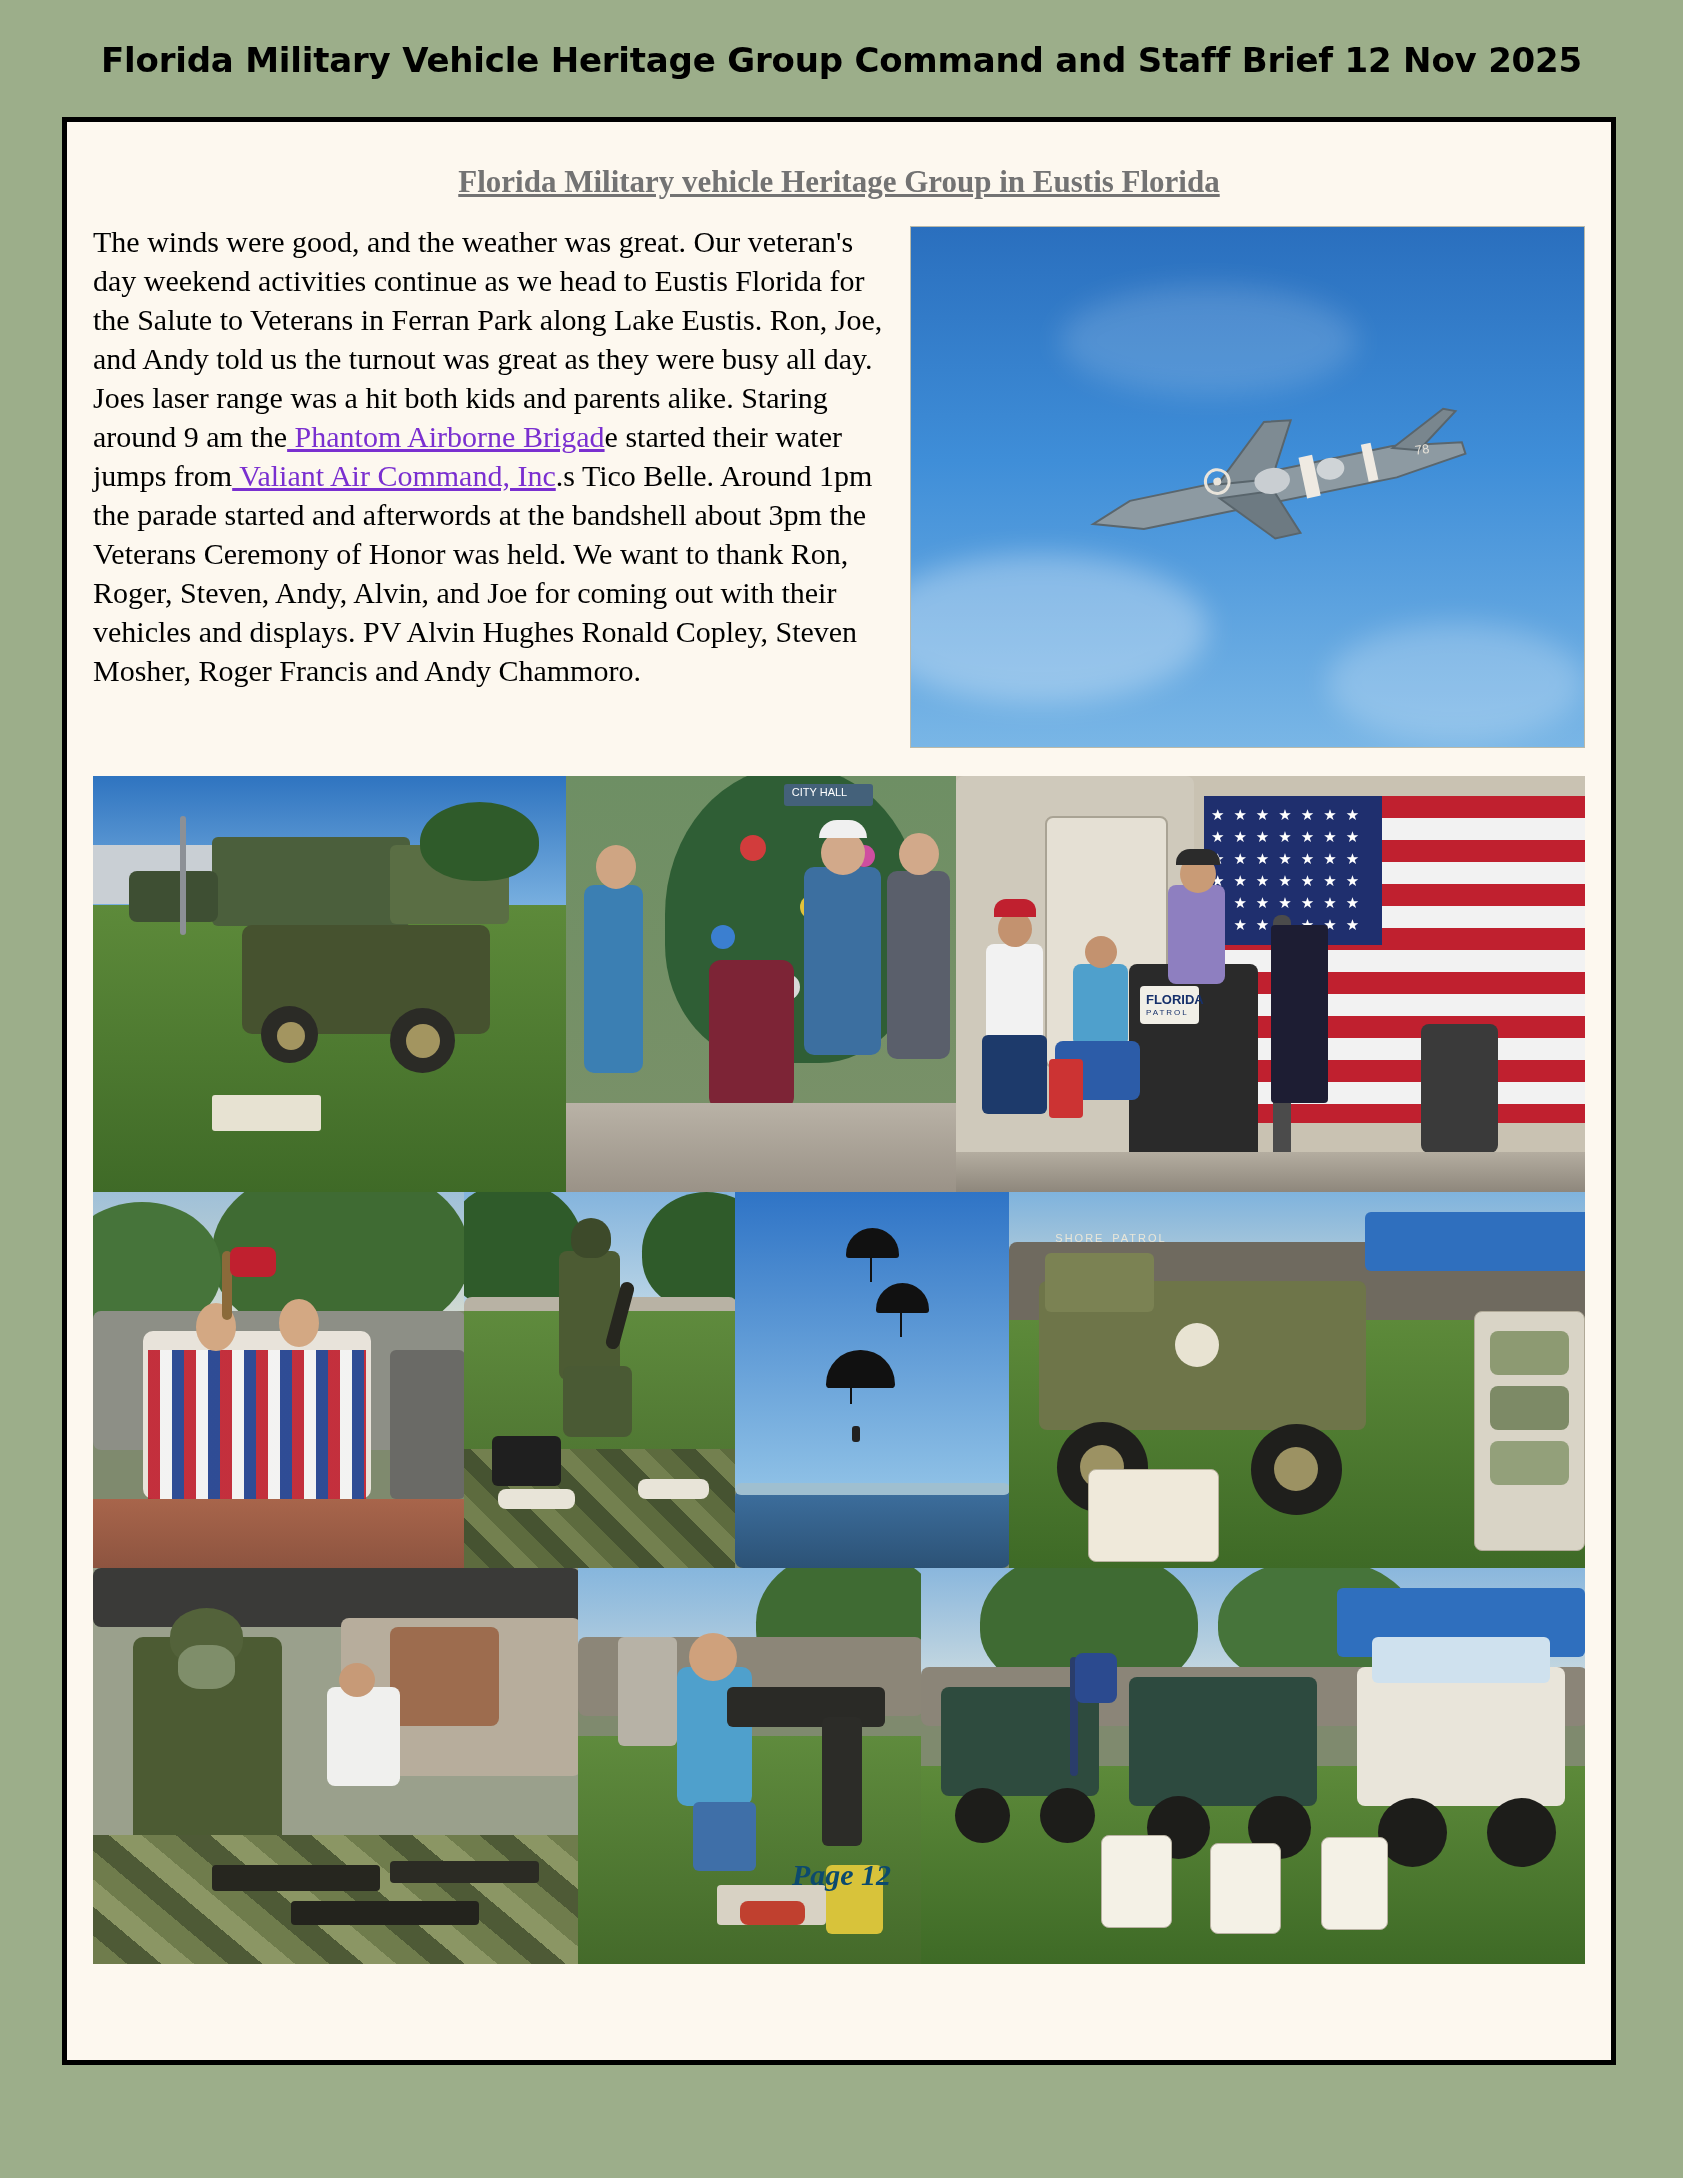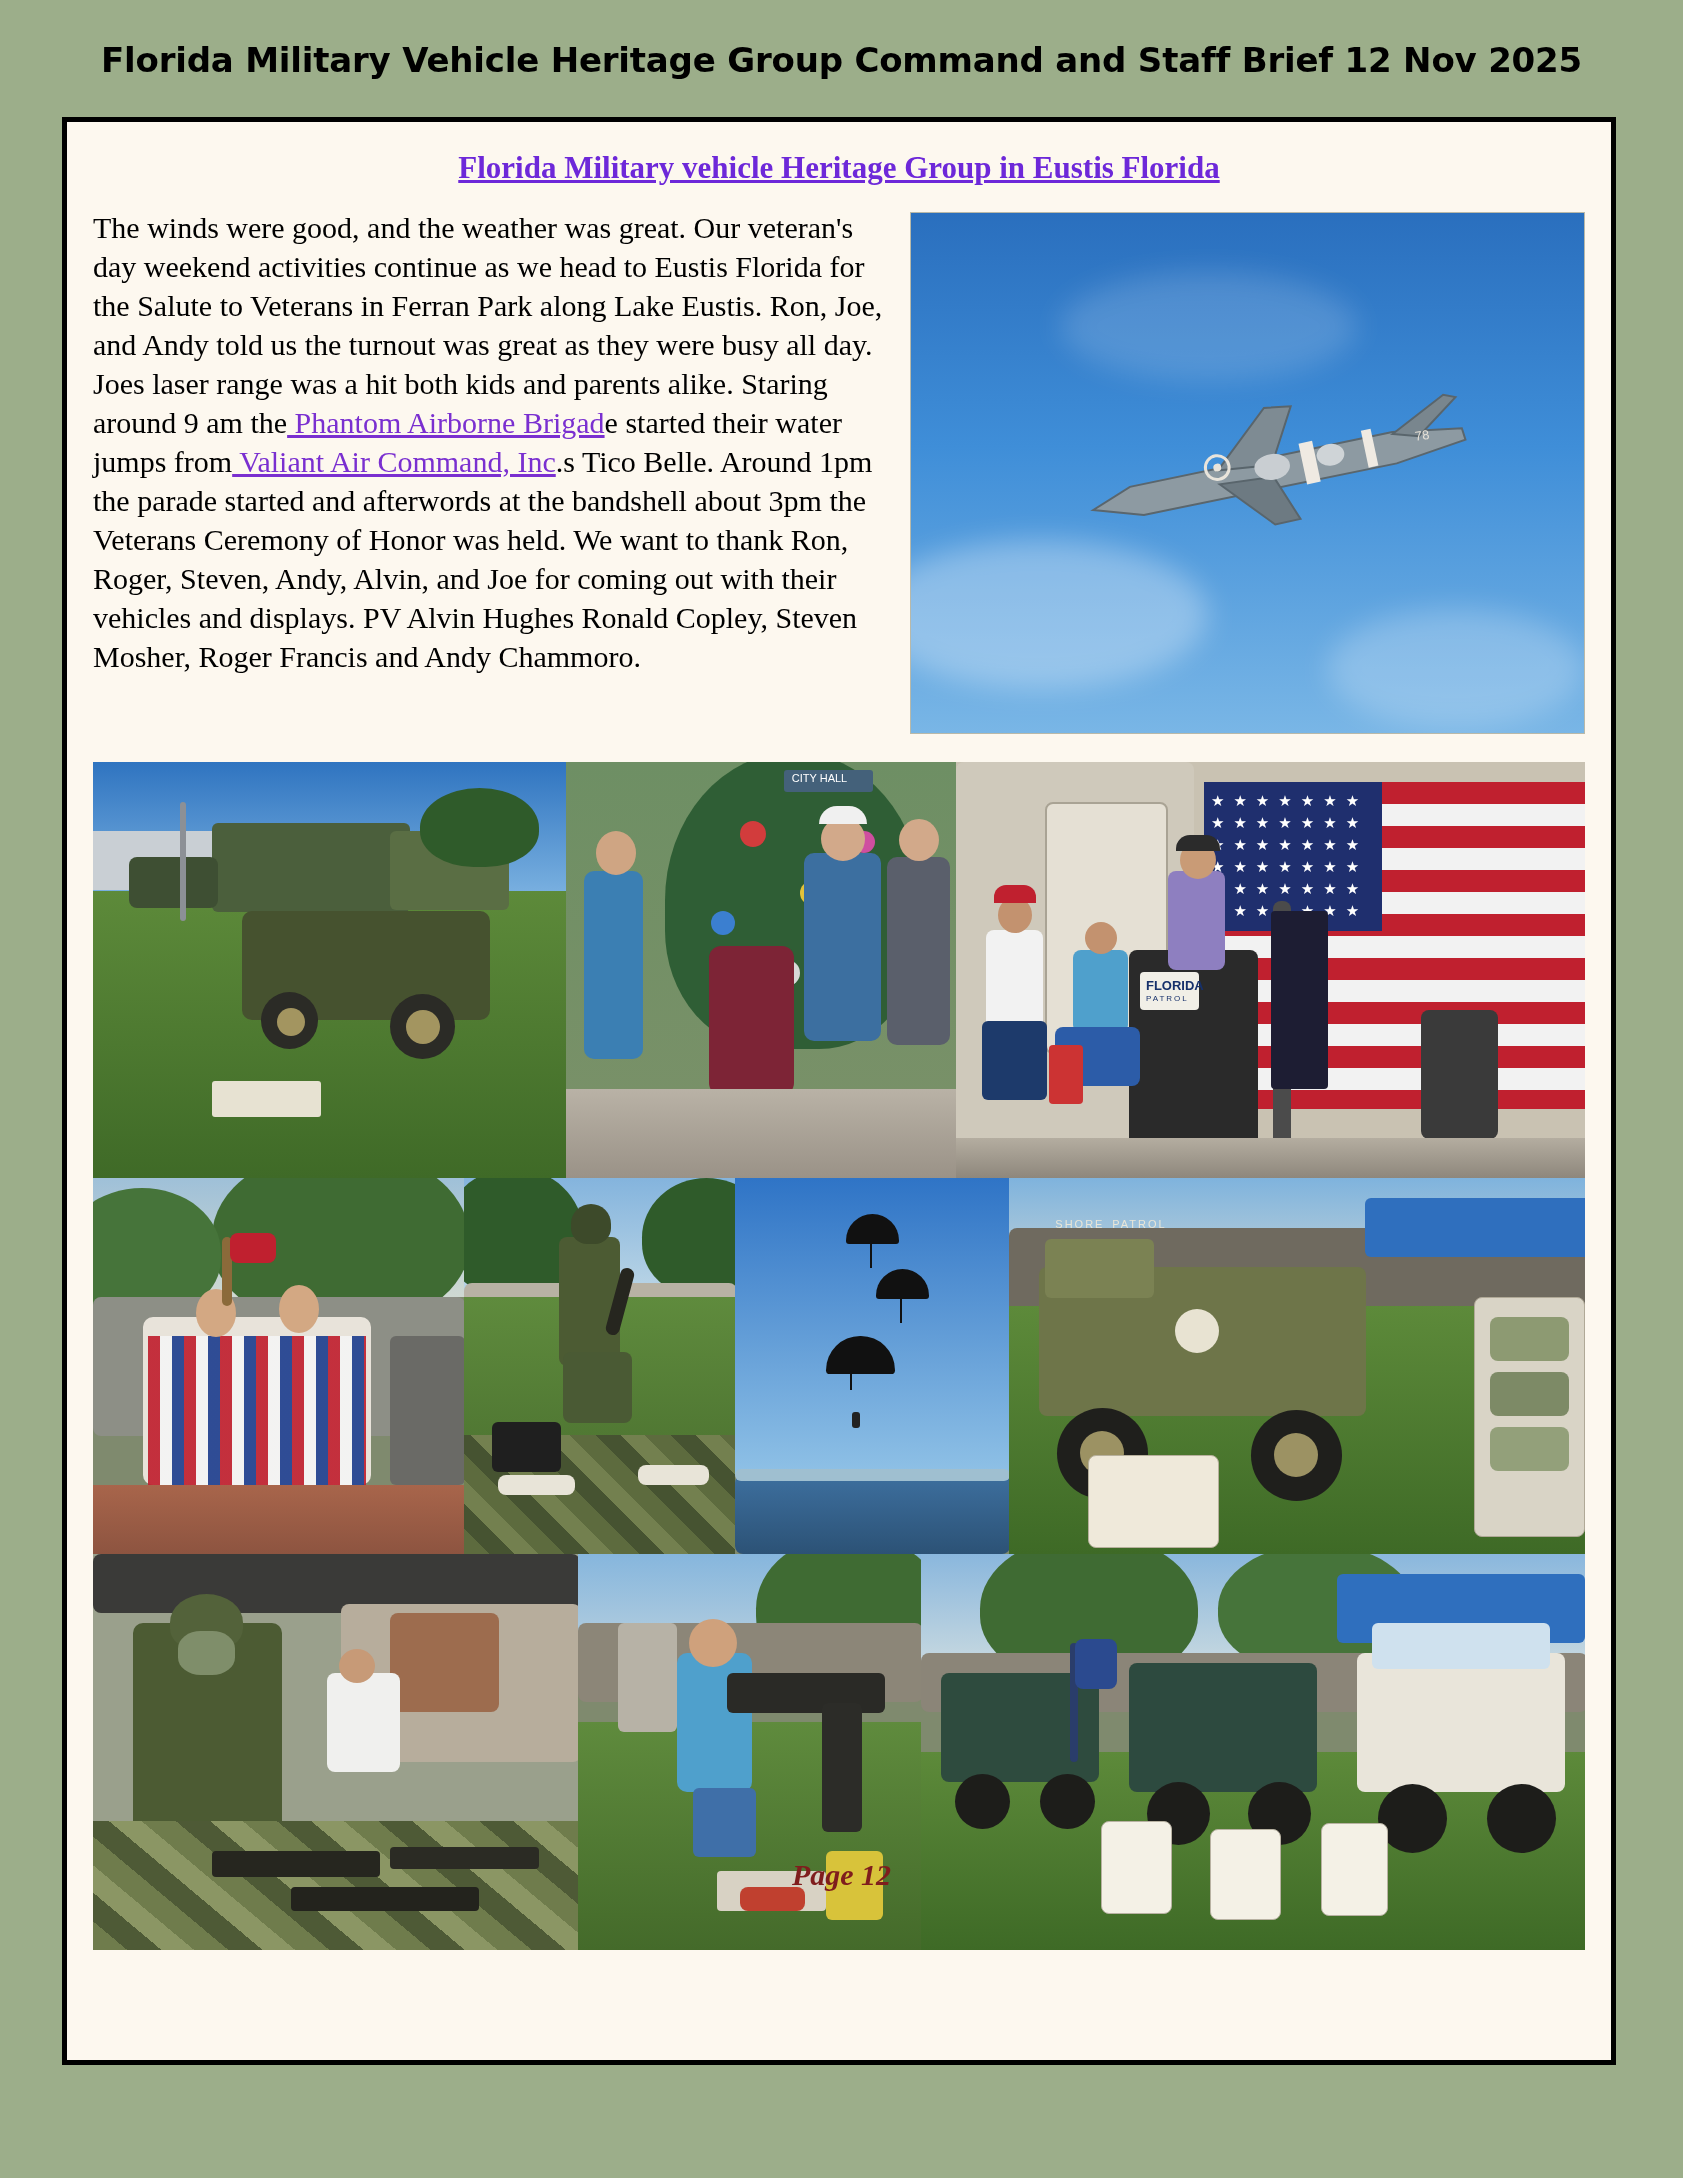--- a/index.html
+++ b/index.html
@@ -34,39 +34,39 @@
   .footer-page {
     position: absolute;
     bottom: 32px;
     left: 0;
     width: 1683px;
     text-align: center;
     font-family: "Liberation Serif", serif;
     font-style: italic;
     font-weight: bold;
     font-size: 30px;
-    color: #7f1d1d;
+    color: #0c4a6e;
   }
   .sheet {
     position: absolute;
     left: 62px;
     top: 117px;
     width: 1554px;
     height: 1948px;
     background: #fdf8ef;
     border: 5px solid #000;
     box-sizing: border-box;
   }
   .article-title {
     text-align: center;
     font-size: 31px;
     font-weight: bold;
     text-decoration: underline;
-    margin-top: 28px;
-    color: #6d28d9;
+    margin-top: 42px;
+    color: #737373;
   }
   .body-wrap {
     position: relative;
     margin: 22px 26px 0 26px;
   }
   .lead-photo {
     float: right;
     width: 673px;
     height: 520px;
     margin: 4px 0 10px 22px;

